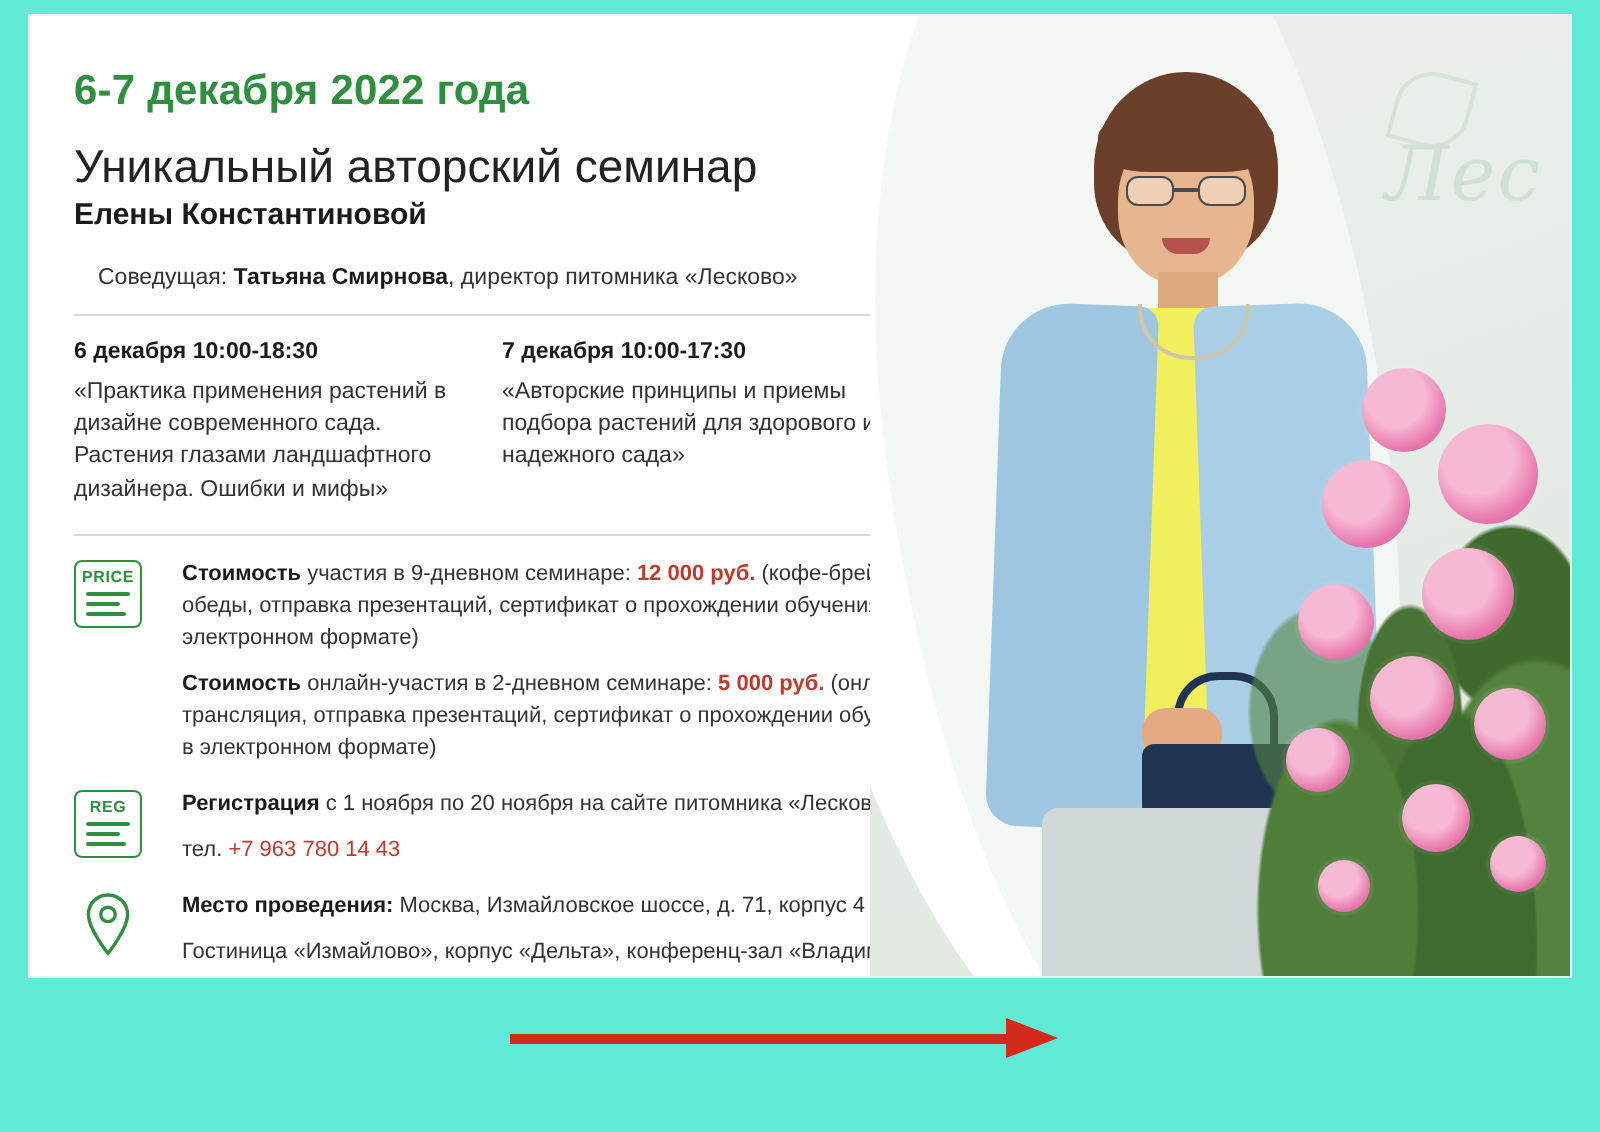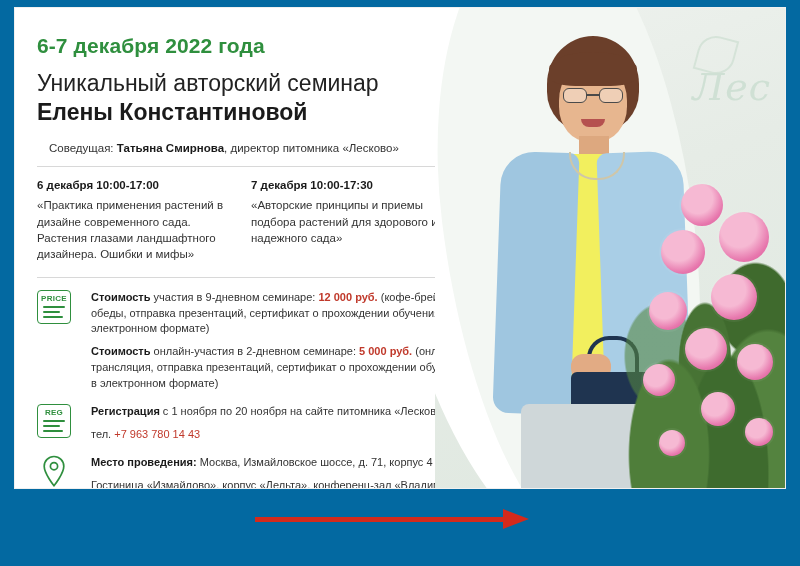--- a/index.html
+++ b/index.html
@@ -10,21 +10,21 @@
     width: 800px;
     height: 566px;
     background: #ffffff;
     font-family: "Liberation Sans", sans-serif;
     overflow: hidden;
   }
   .page {
     position: relative;
     width: 800px;
     height: 566px;
-    background: #0369a1;
+    background: #5eead4;
   }
   .poster {
     position: absolute;
     left: 15px;
     top: 8px;
     width: 770px;
     height: 480px;
     background: #ffffff;
     overflow: hidden;
     box-shadow: 0 0 0 1px #f0f0f0;
@@ -49,21 +49,21 @@
   }
   .title-1 {
     color: #222222;
     font-size: 23px;
     font-weight: normal;
     line-height: 1.18;
     margin: 0;
   }
   .title-2 {
     color: #1a1a1a;
-    font-size: 23px;
+    font-size: 15px;
     font-weight: bold;
     line-height: 1.18;
     margin: 2px 0 2px 0;
   }
   .cohost {
     margin-top: 16px;
     font-size: 11.5px;
     color: #333333;
     margin-left: 12px;
   }
@@ -440,21 +440,21 @@
       <div class="title-2">Елены Константиновой</div>
 
       <div class="cohost">
         <span>Соведущая: </span><b>Татьяна Смирнова</b><span>, директор питомника «Лесково»</span>
       </div>
 
       <div class="rule"></div>
 
       <div class="days">
         <div class="day">
-          <div class="day-head">6 декабря 10:00-17:00</div>
+          <div class="day-head">6 декабря 10:00-18:30</div>
           <div class="day-body">«Практика применения растений в дизайне современного сада. Растения глазами ландшафтного дизайнера. Ошибки и мифы»</div>
         </div>
         <div class="day">
           <div class="day-head">7 декабря 10:00-17:30</div>
           <div class="day-body">«Авторские принципы и приемы подбора растений для здорового и надежного сада»</div>
         </div>
       </div>
 
       <div class="rule2"></div>
 

